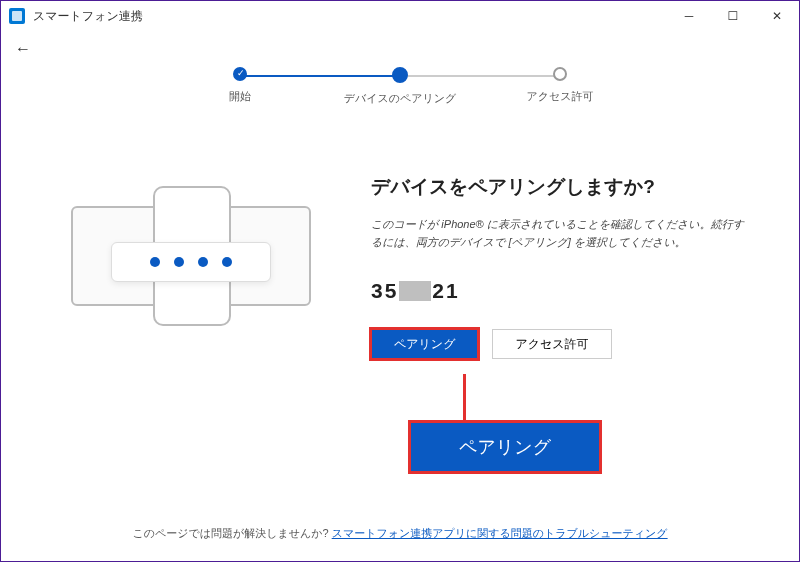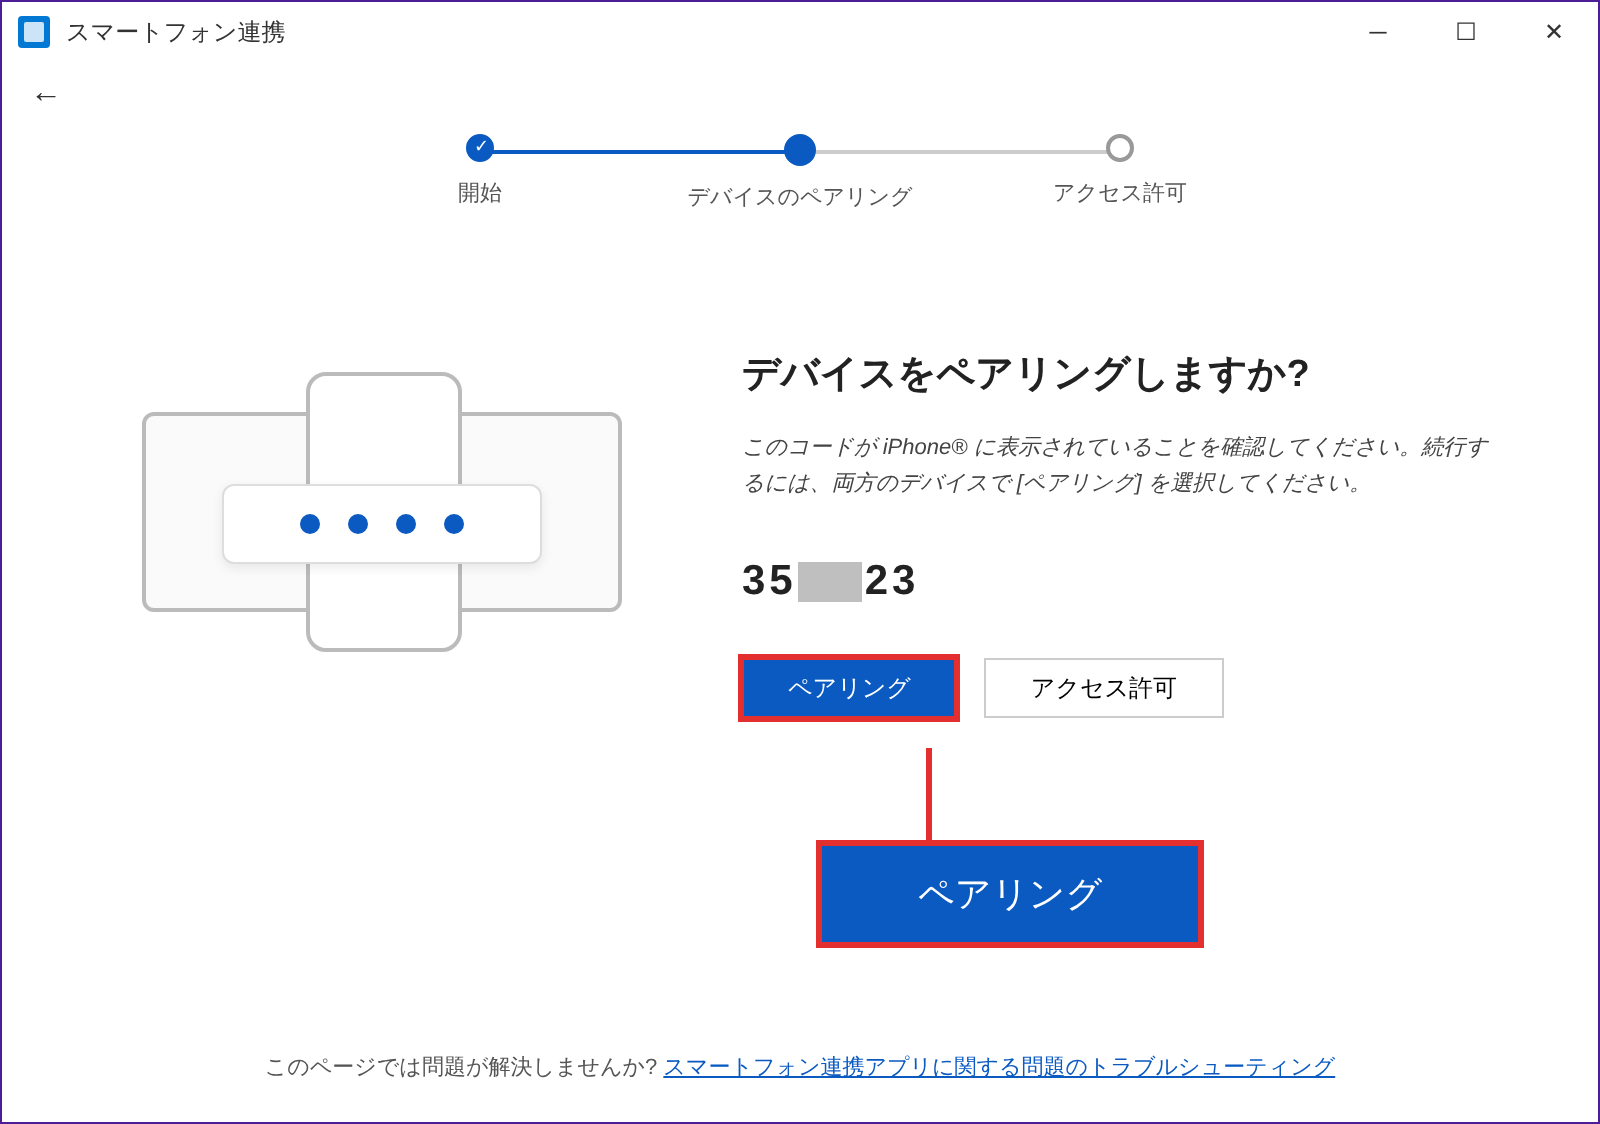--- a/index.html
+++ b/index.html
@@ -273,21 +273,21 @@
         </div>
       </div>
     </div>
 
     <div class="right-pane">
       <div class="heading">デバイスをペアリングしますか?</div>
       <div class="desc">このコードが iPhone® に表示されていることを確認してください。続行するには、両方のデバイスで [ペアリング] を選択してください。</div>
       <div class="code">
         <span>35</span>
         <span class="redact"></span>
-        <span>23</span>
+        <span>21</span>
       </div>
       <div class="btn-row">
         <button class="btn primary highlight-red">ペアリング</button>
         <button class="btn">アクセス許可</button>
       </div>
     </div>
 
   </div>
 
   <div class="footer">

